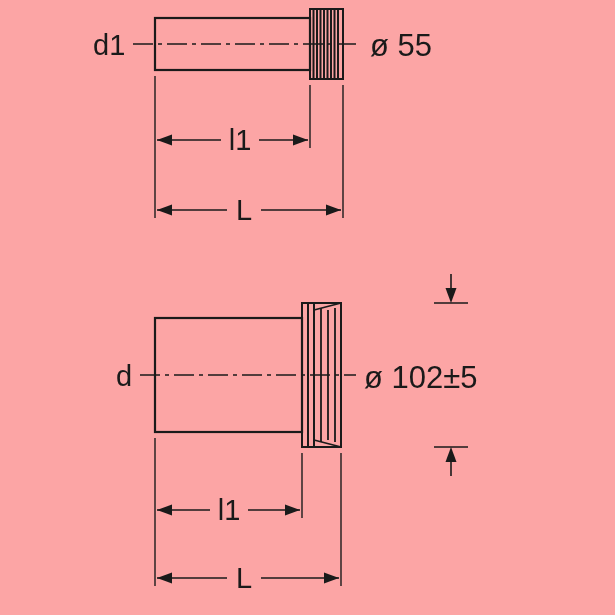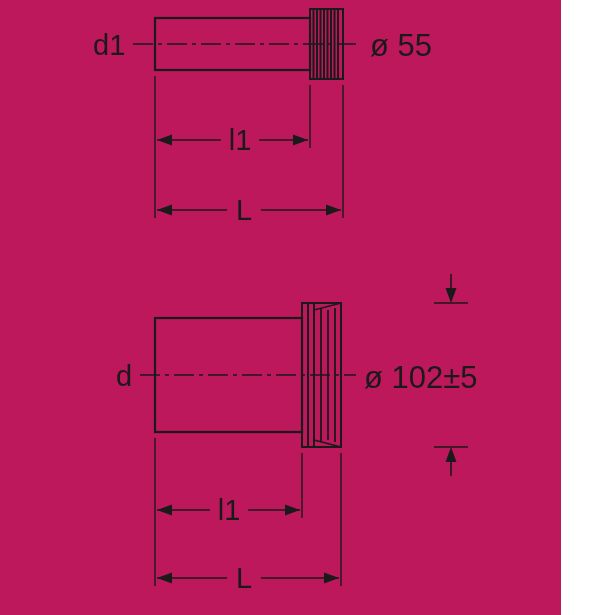--- a/index.html
+++ b/index.html
@@ -2,23 +2,23 @@
 <html><head>
 <meta charset="utf-8">
 <style>
   html, body {
     margin: 0;
     padding: 0;
     background: #ffffff;
   }
   .canvas {
     position: relative;
-    width: 561px;
+    width: 615px;
     height: 615px;
-    background: #be185d;
+    background: #fca5a5;
     overflow: hidden;
     font-family: "Liberation Sans", sans-serif;
   }
   svg { display: block; }
   .outline   { fill: none; stroke: #1a1a1a; stroke-width: 2.2; }
   .thin      { fill: none; stroke: #1a1a1a; stroke-width: 2; }
   .detail    { fill: none; stroke: #1a1a1a; stroke-width: 1.8; }
   .dim       { fill: none; stroke: #1a1a1a; stroke-width: 1.6; }
   .ext       { fill: none; stroke: #1a1a1a; stroke-width: 1.4; }
   .center    { fill: none; stroke: #1a1a1a; stroke-width: 1.4; stroke-dasharray: 20 5 4 5; }

